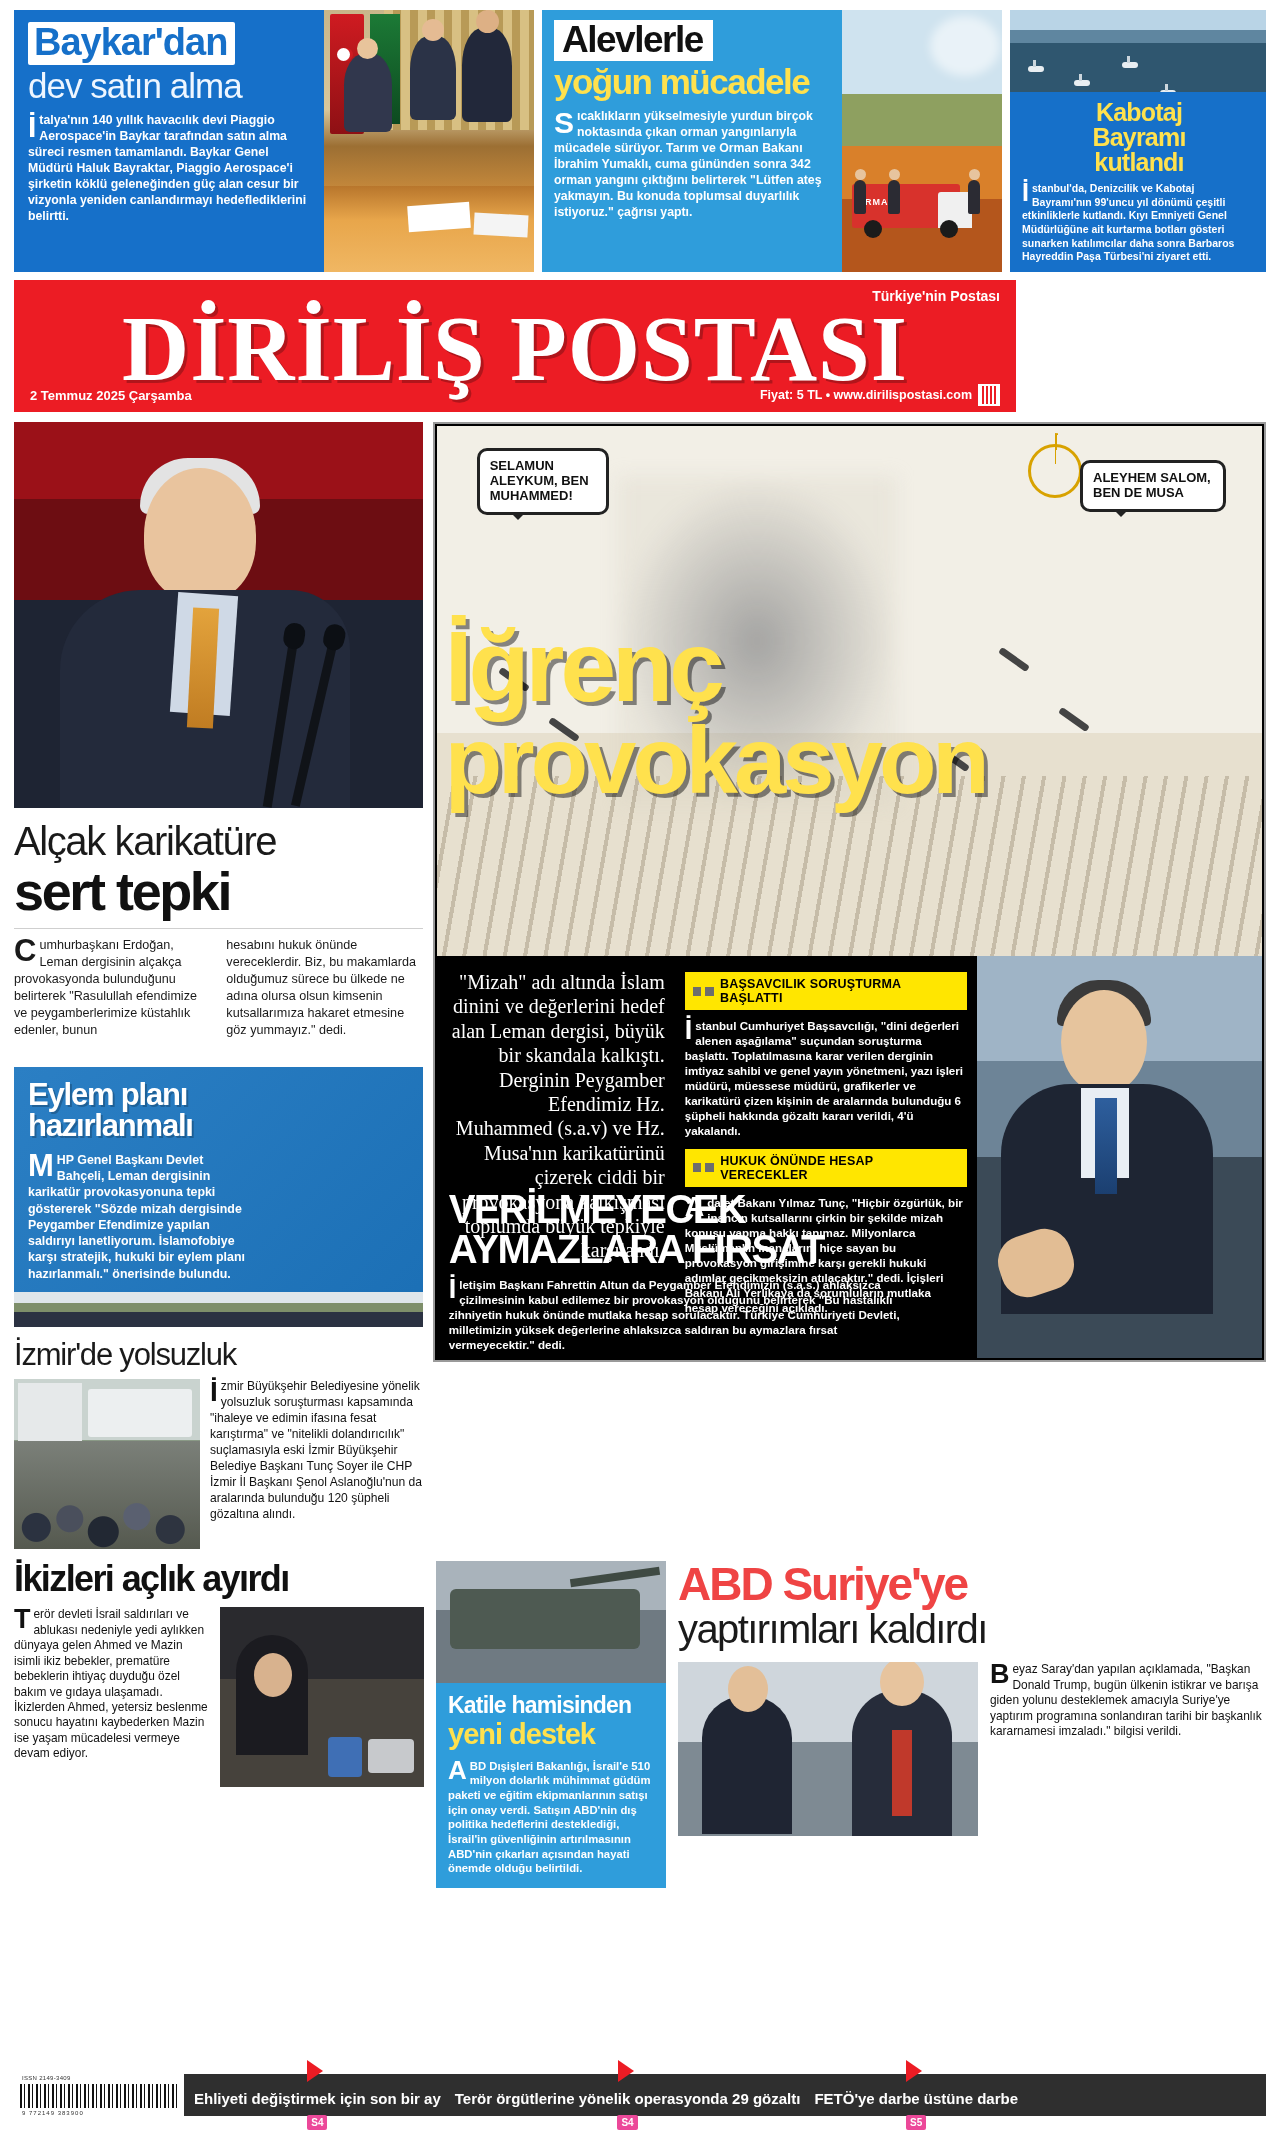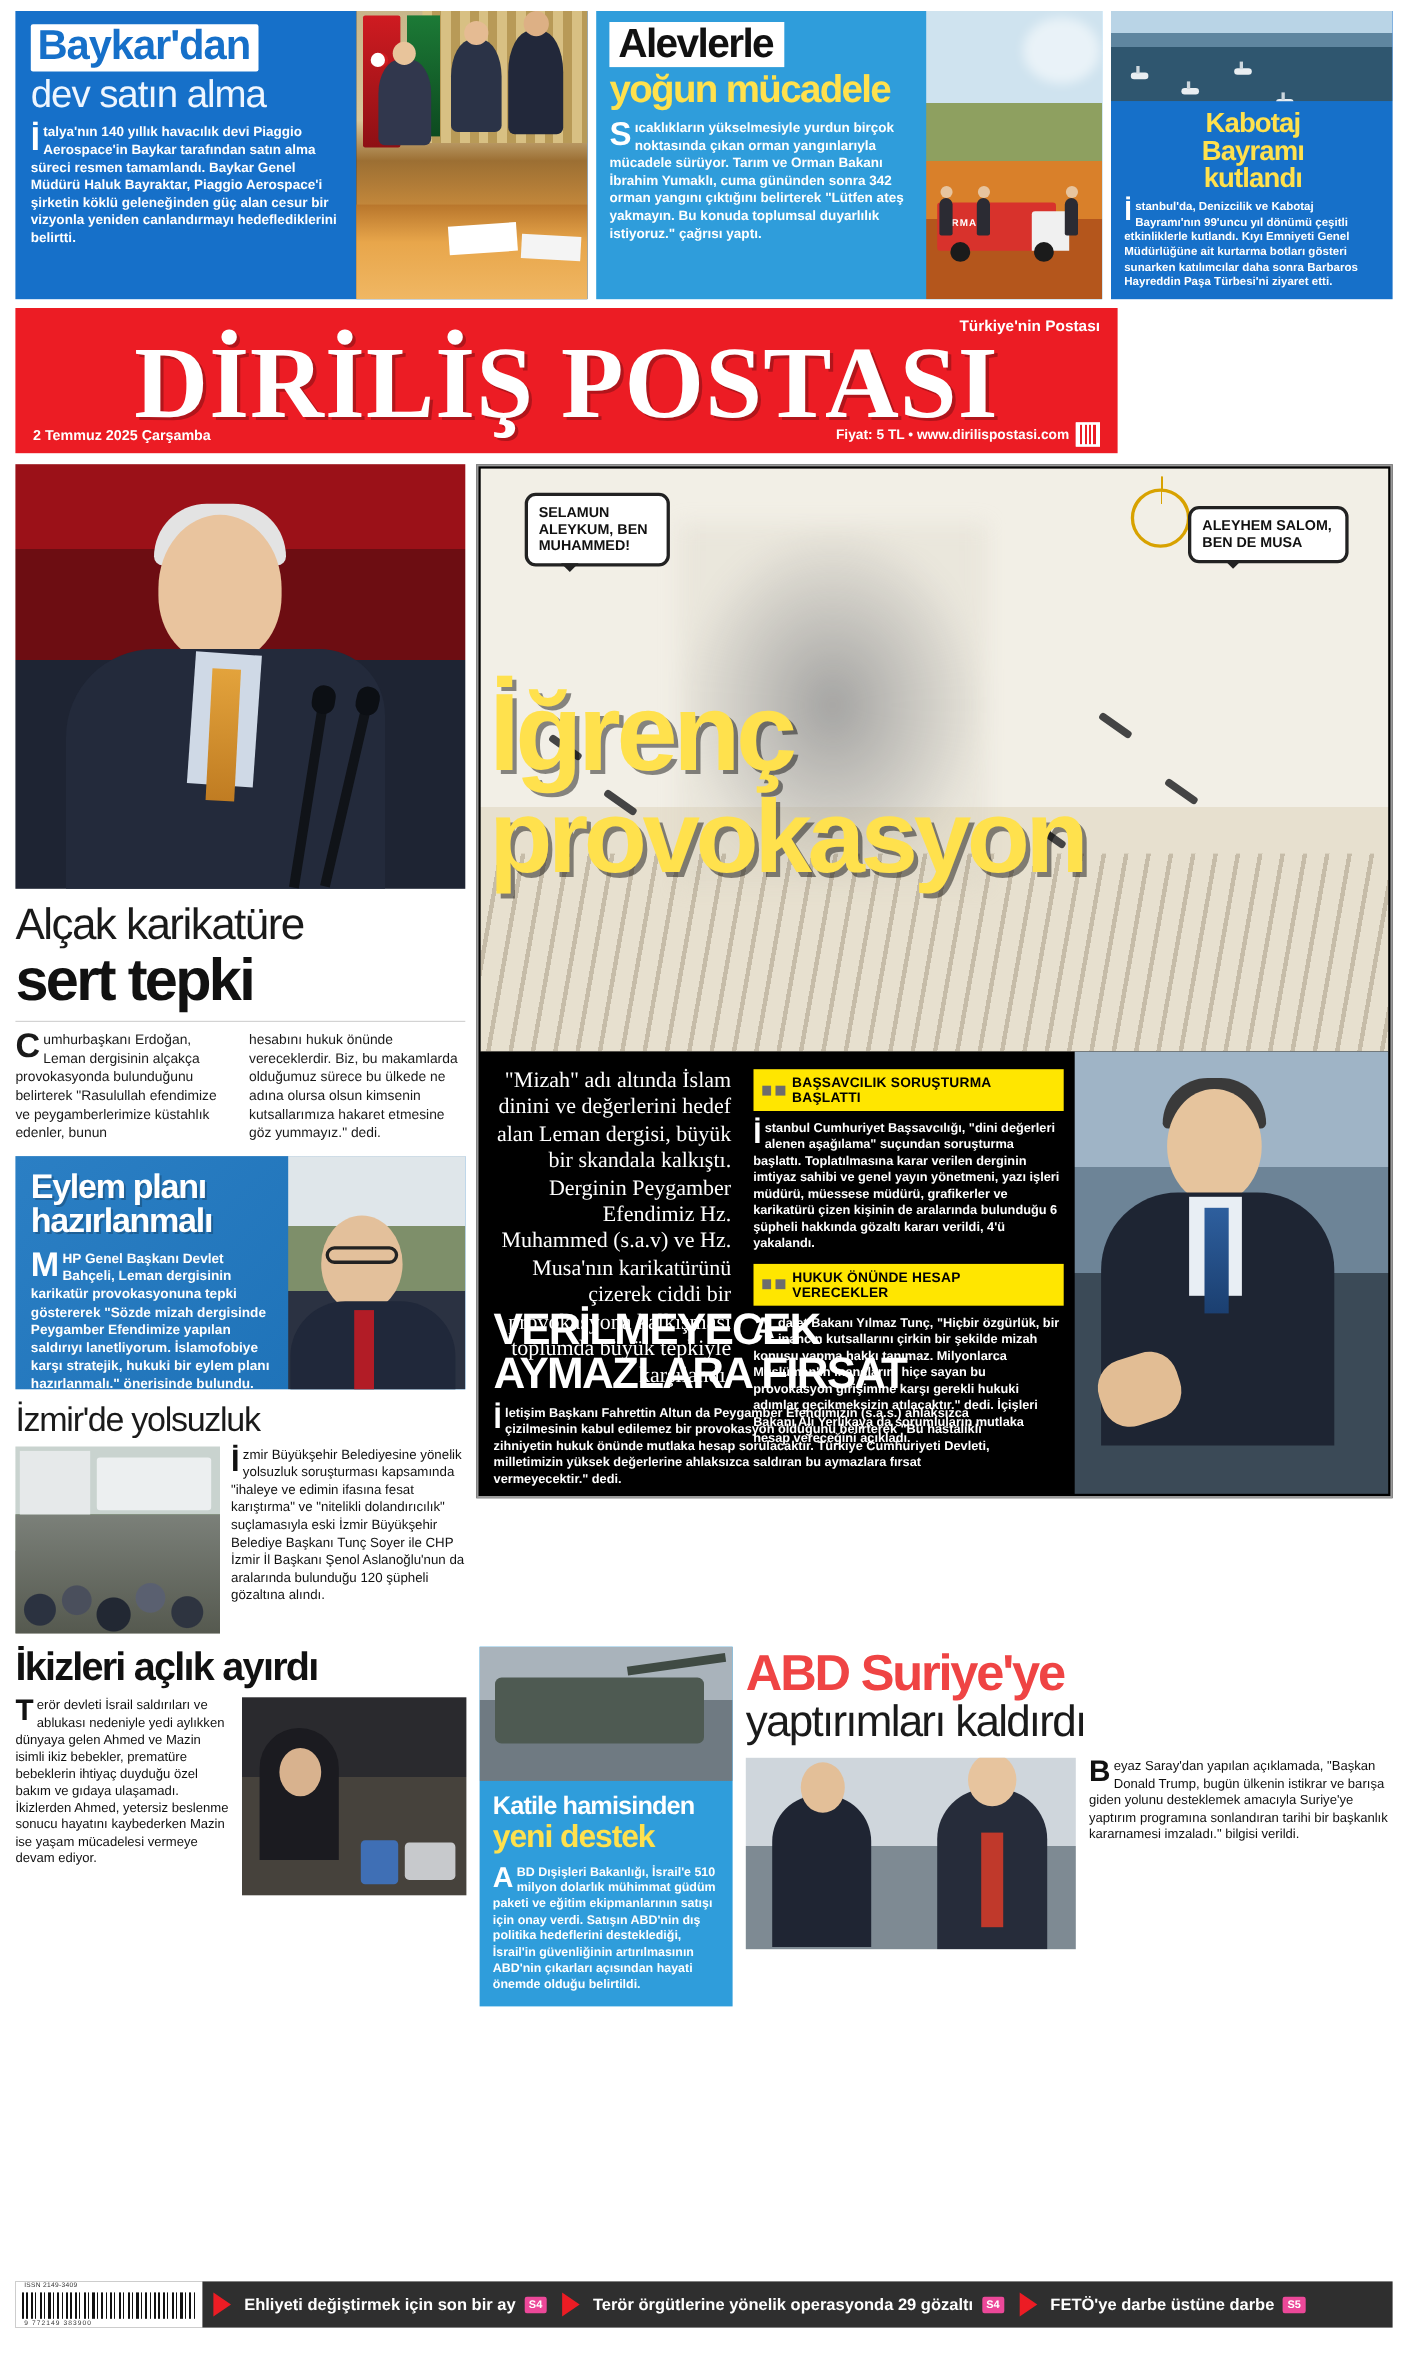--- a/index.html
+++ b/index.html
@@ -123,21 +123,21 @@
   .ph-erdogan .mic1{left:262px;transform:rotate(9deg);} .ph-erdogan .mic2{left:296px;transform:rotate(13deg);}
   .ph-erdogan .mic1:before,.ph-erdogan .mic2:before{content:"";position:absolute;left:-6px;top:-16px;width:21px;height:26px;border-radius:10px;background:#0c0f14;}
 
   .hl-light{ font-size:40px; font-weight:300; letter-spacing:-1.4px; line-height:1.06; margin-top:12px; color:#1a1a1a;}
   .hl-heavy{ font-size:54px; font-weight:900; letter-spacing:-2.4px; line-height:1.0; margin-top:2px; color:#111;}
   .rule-thin{ border-top:1px solid #cfcfcf; margin:10px 0 8px; }
   .two-col{ column-count:2; column-gap:16px; font-size:12.6px; line-height:1.34; color:#1a1a1a;}
   .two-col .dropcap{ float:left; font-size:31px; line-height:0.74; font-weight:900; padding-right:3px; margin-top:3px;}
 
   
-  .box-eylem{ margin-top:12px; background:linear-gradient(135deg,#2b7fc4,#1b6fb5); position:relative; display:flex; height:212px; overflow:hidden;}
+  .box-eylem{ margin-top:28px; background:linear-gradient(135deg,#2b7fc4,#1b6fb5); position:relative; display:flex; height:260px; overflow:hidden;flex-direction:column;}
   .box-eylem .txtcol{ width:248px; padding:12px 8px 10px 14px; color:#fff;}
   .eylem-h{ font-size:31px; font-weight:900; letter-spacing:-1.2px; line-height:1.02; text-shadow:2px 2px 0 rgba(0,0,0,.22);}
   .eylem-b{ font-size:12.4px; line-height:1.31; font-weight:700; margin-top:10px;}
   .eylem-b .dropcap{ float:left; font-size:31px; line-height:0.76; font-weight:900; padding-right:3px; margin-top:2px;}
   .box-eylem .imgcol{ flex:1; position:relative; }
   .ph-bahceli{position:absolute;inset:0;background:linear-gradient(180deg,#dfe6ea 0 30%,#7e8f6a 30% 58%,#2b3242 58% 100%);}
   .ph-bahceli .head{position:absolute;left:30px;top:54px;width:74px;height:88px;border-radius:50%;background:#e3c09b;}
   .ph-bahceli .glass{position:absolute;left:34px;top:82px;width:66px;height:16px;border:3px solid #222;border-radius:8px;}
   .ph-bahceli .suit{position:absolute;left:2px;top:132px;width:150px;height:130px;background:#20283a;border-radius:50px 50px 0 0;}
   .ph-bahceli .tie{position:absolute;left:60px;top:140px;width:18px;height:80px;background:#b21c26;}
@@ -247,21 +247,21 @@
   .abd-b{ flex:1; font-size:11.9px; line-height:1.31;}
   .abd-b .dropcap{ float:left; font-size:27px; line-height:0.76; font-weight:900; padding-right:3px; margin-top:2px;}
 
   
   .ticker{ position:absolute; left:14px; right:14px; bottom:26px; height:42px; background:#2f2f2f; display:flex; align-items:center;}
   .barcode{ width:170px; height:42px; background:#fff; position:relative; }
   .barcode .bars{ position:absolute; left:6px; top:10px; right:6px; height:24px;
      background:repeating-linear-gradient(90deg,#111 0 2px, #fff 2px 4px, #111 4px 5px, #fff 5px 8px);}
   .barcode .issn{ position:absolute; left:8px; top:1px; font-size:6px; color:#333; letter-spacing:0.3px;}
   .barcode .num{ position:absolute; left:8px; bottom:0px; font-size:6px; color:#333; letter-spacing:1px;}
-  .tick-item{ display:flex; align-items:center; gap:8px; padding:0 14px 0 0; }
+  .tick-item{ display:flex; align-items:center; gap:8px; padding:0 14px 0 0;flex-direction:column; }
   .tri{ width:0;height:0;border-top:11px solid transparent;border-bottom:11px solid transparent;border-left:16px solid #ec1c24; margin-right:4px;}
   .tick-text{ color:#fff; font-size:15px; font-weight:700; white-space:nowrap;}
   .pg{ background:#ec4899; color:#fff; font-size:10px; font-weight:900; padding:2px 4px; border-radius:2px;}
 </style>
 </head>
 <body>
 
 <div class="page">
 
   <div class="topstrip">

